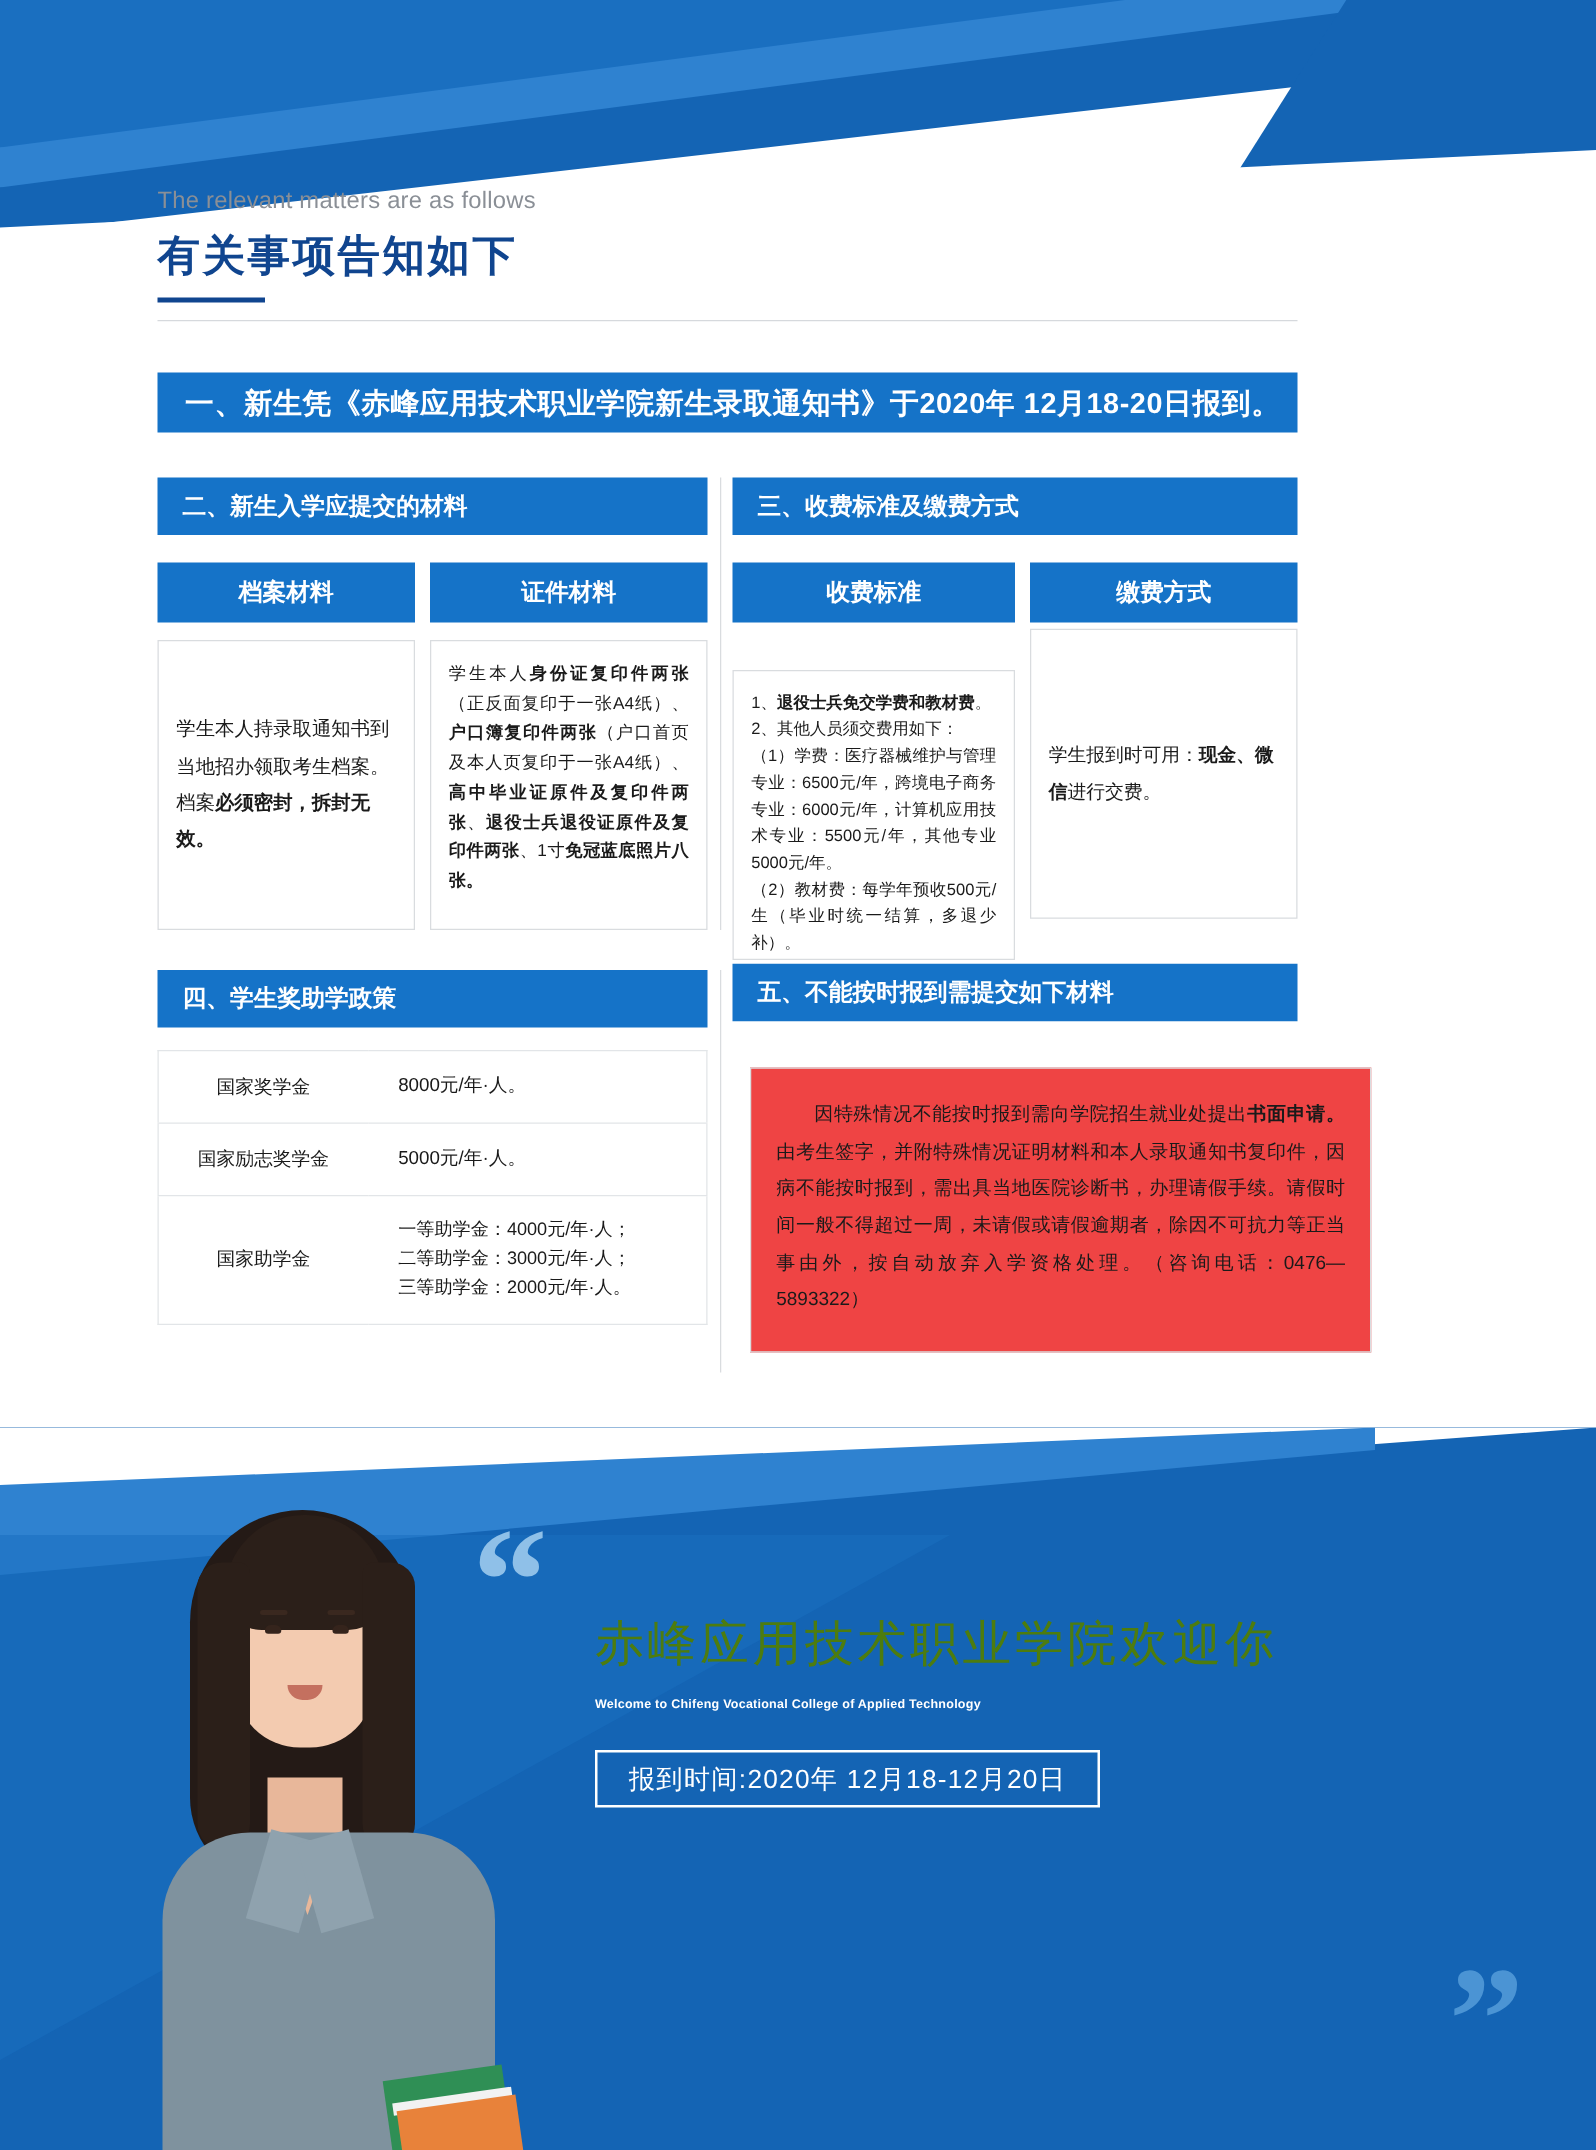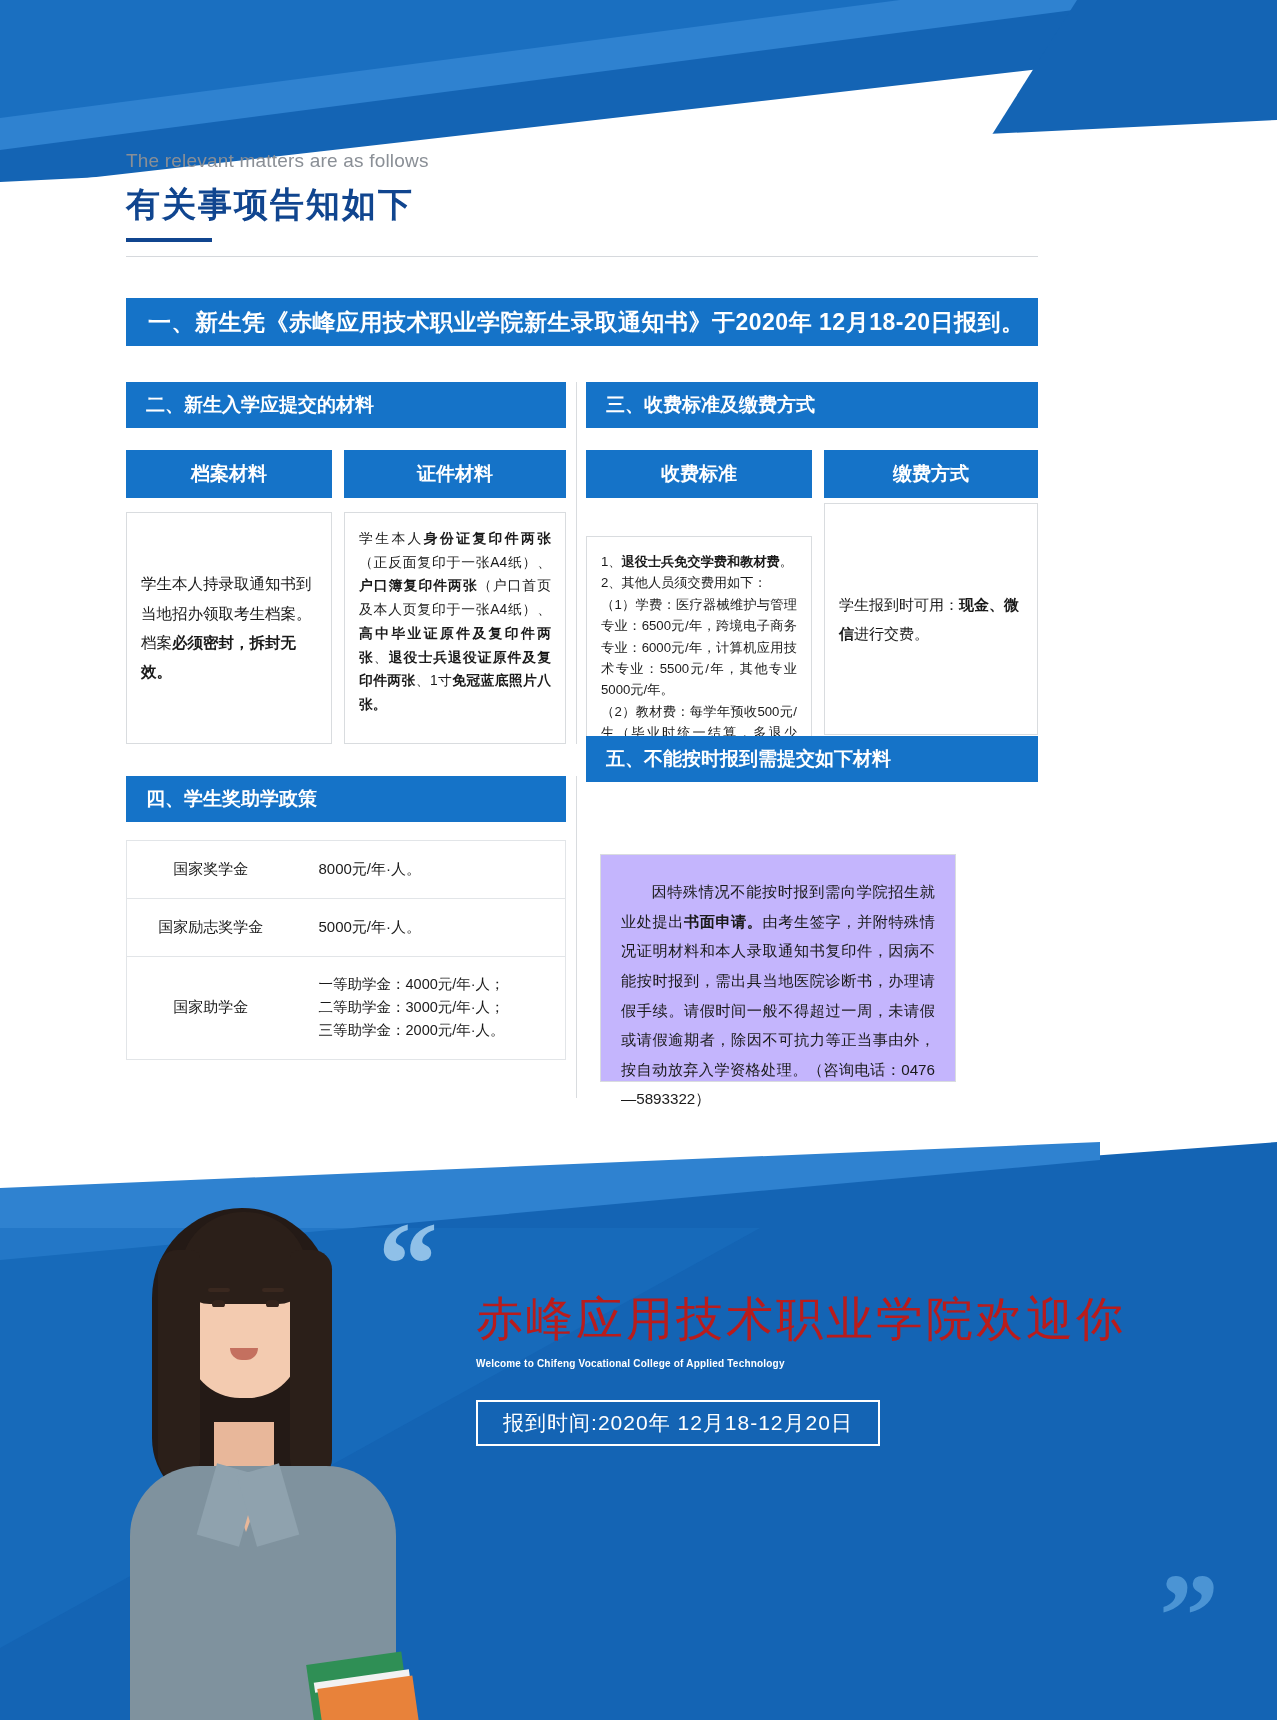--- a/index.html
+++ b/index.html
@@ -108,38 +108,38 @@
     position:absolute; left:576px; top:382px; width:1px; height:362px;
     background:#d9dcdf;
   }
   .vdiv2 {
     position:absolute; left:576px; top:776px; width:1px; height:322px;
     background:#d9dcdf;
   }
 
   
   #sec4-head { left:126px; top:776px; width:440px; }
-  #sec5-head { left:586px; top:736px; width:452px; }
+  #sec5-head { left:586px; top:771px; width:452px; }
 
   .table4 {
     position:absolute; left:126px; top:840px; width:440px;
     border:1px solid #e2e5e8; border-collapse:collapse; background:#fff;
   }
   .table4 td {
     border-bottom:1px solid #e2e5e8; padding:16px 10px;
     font-size:15px; color:#1a1a1a; vertical-align:middle;
   }
   .table4 tr:last-child td { border-bottom:none; }
   .table4 td.name { width:168px; text-align:center; }
   .table4 td.val { padding-left:24px; line-height:1.65; }
   .table4 td.val.multi { font-size:14.5px; line-height:1.62; }
 
   #cell-late {
-    position:absolute; left:600px; top:854px; width:356px; height:228px;
-    border:1px solid #d9dcdf; background:#c4b5fd; padding:22px 20px;
+    position:absolute; left:600px; top:854px; width:497px; height:228px;
+    border:1px solid #d9dcdf; background:#ef4444; padding:22px 20px;
     font-size:15.2px; line-height:1.95; color:#1a1a1a; text-align:justify;
   }
   #cell-late .ind { text-indent:2em; }
 
   
   .bottom {
     position:absolute; left:0; top:1142px; width:1277px; height:578px;
     background:#1464b4; overflow:hidden;
   }
   .bottom .wedge1 {
@@ -160,21 +160,21 @@
   }
   .quote-open {
     position:absolute; left:378px; top:1205px; font-size:120px; color:#8fc0e8;
     font-weight:bold; font-family:"Liberation Serif", serif; line-height:1;
   }
   .quote-close {
     position:absolute; right:58px; bottom:44px; font-size:120px; color:#4b94d4;
     font-weight:bold; font-family:"Liberation Serif", serif; line-height:1;
   }
   .welcome-cn {
-    position:absolute; left:476px; top:1288px; font-size:47px; color:#b91c1c;
+    position:absolute; left:476px; top:1288px; font-size:39px; color:#4d7c0f;
     letter-spacing:3px;
   }
   .welcome-en {
     position:absolute; left:476px; top:1358px; font-size:10px; color:#ffffff;
     font-weight:bold; letter-spacing:0.2px;
   }
   .report-box {
     position:absolute; left:476px; top:1400px; width:404px; height:46px;
     border:2px solid #ffffff; display:flex; align-items:center;
     justify-content:center; color:#ffffff; font-size:21px; letter-spacing:1px;

